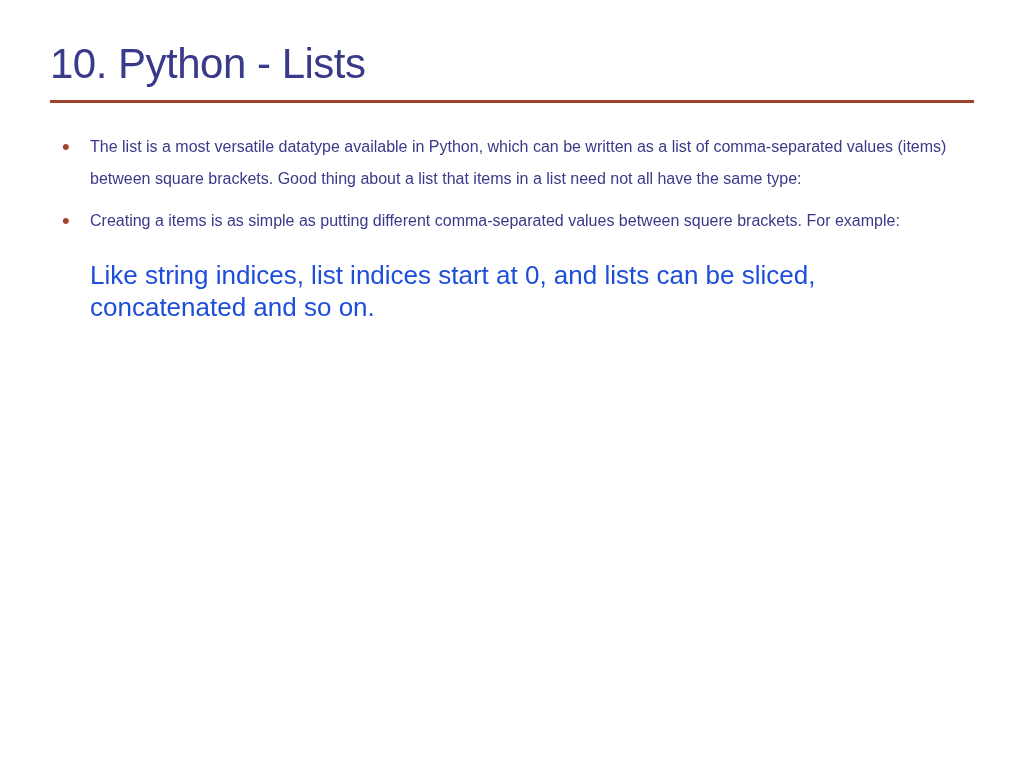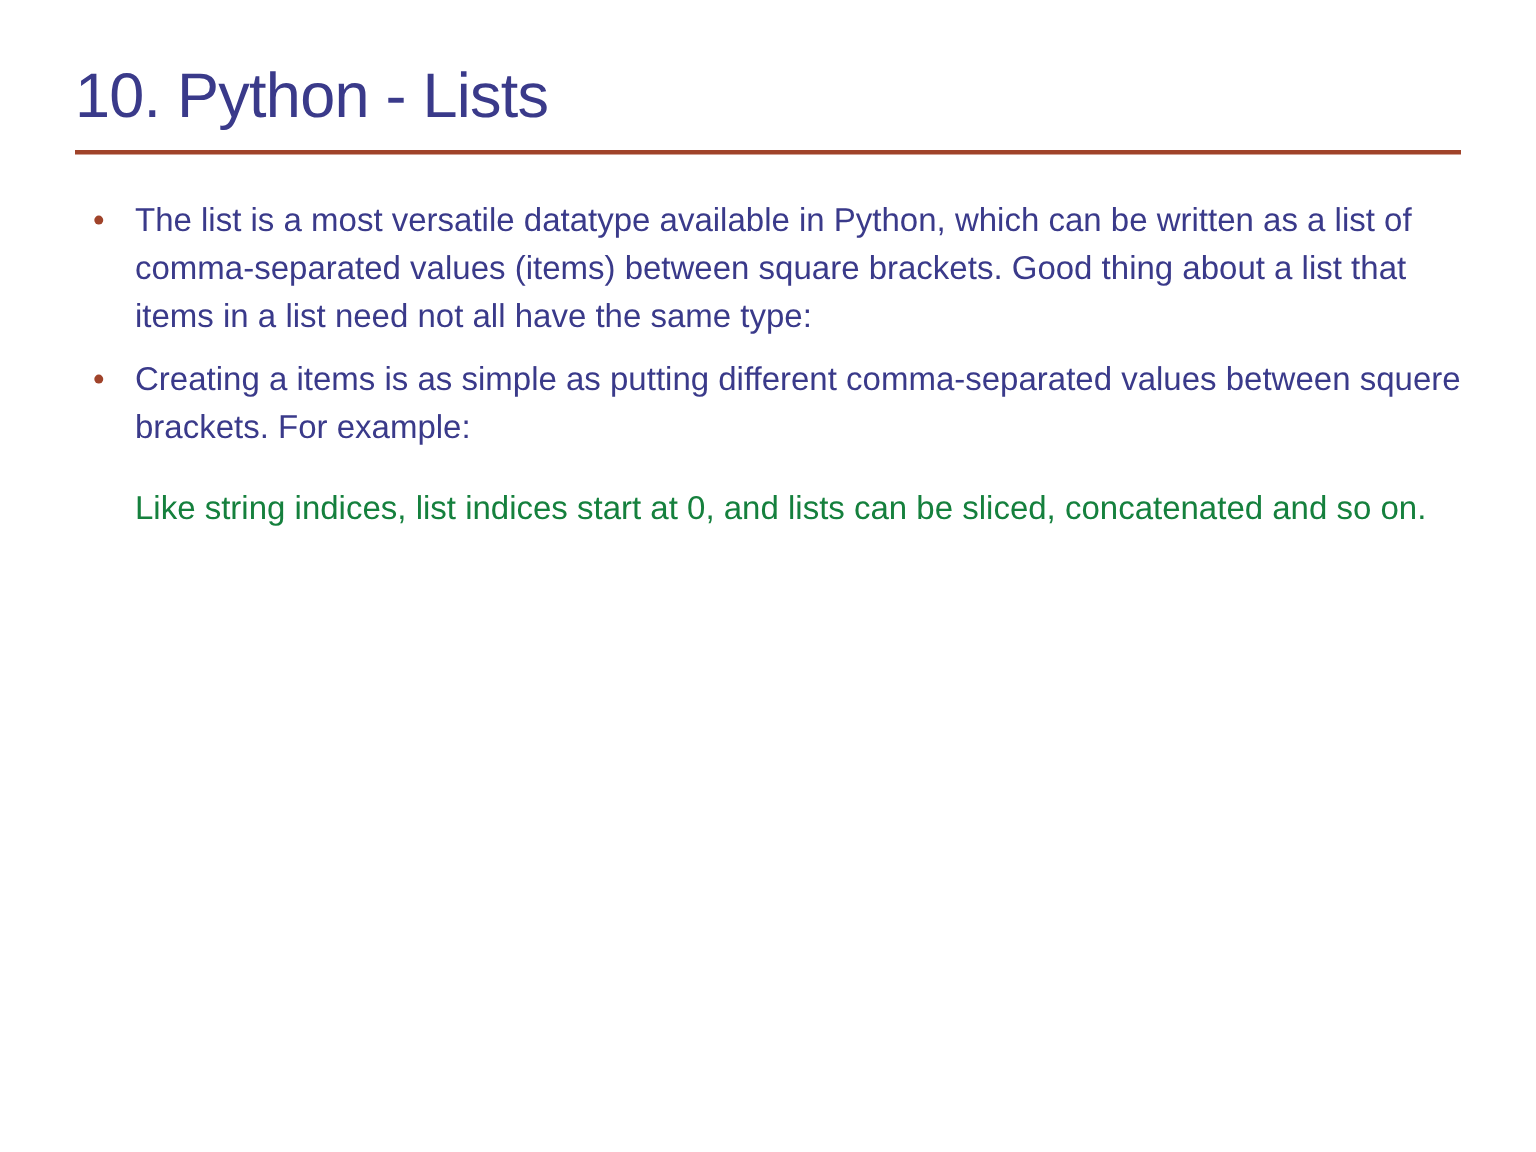--- a/index.html
+++ b/index.html
@@ -36,36 +36,36 @@
       margin-bottom: 10px;
     }
     .bullet {
       color: #a0432a;
       font-size: 22px;
       line-height: 32px;
       flex-shrink: 0;
       width: 28px;
     }
     .bullet-text {
-      font-size: 22px;
+      font-size: 16px;
       line-height: 32px;
       color: #3a3a8a;
     }
     .code-line {
       font-family: "Courier New", Courier, monospace;
       font-size: 22px;
       line-height: 38px;
       color: #6a6a9c;
       padding-left: 28px;
       letter-spacing: 0.5px;
     }
     .para {
-      font-size: 22px;
+      font-size: 26px;
       line-height: 32px;
-      color: #15803d;
+      color: #1d4ed8;
       padding-left: 28px;
       margin-top: 22px;
     }
     .code-block {
       margin-top: 6px;
       margin-bottom: 4px;
     }
   </style>
 </head>
 <body>

